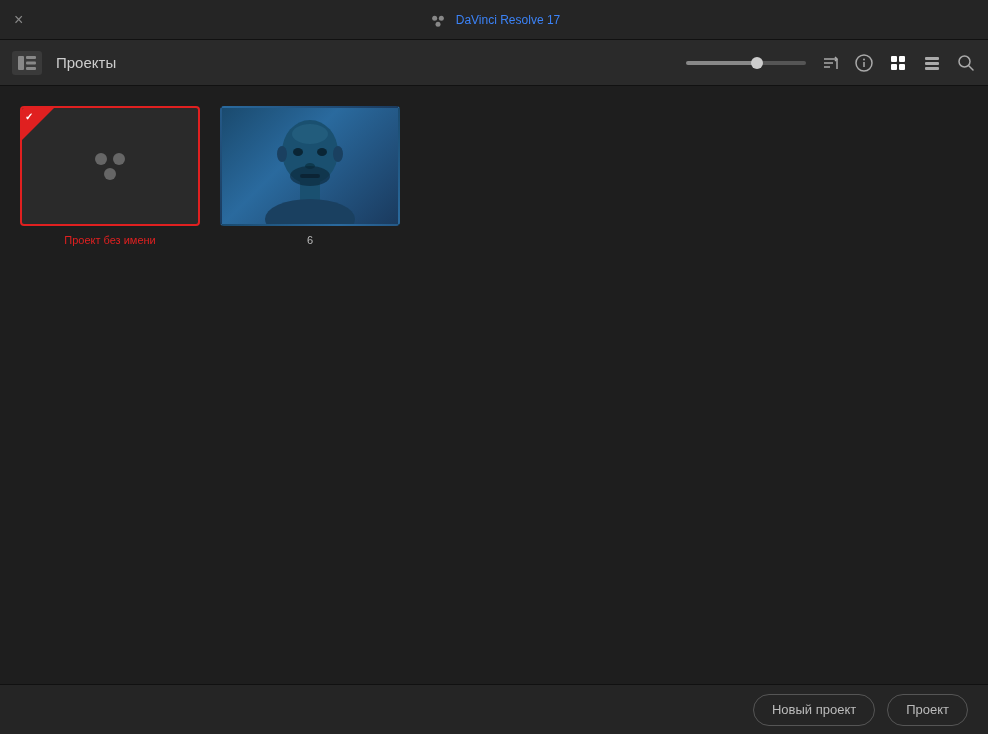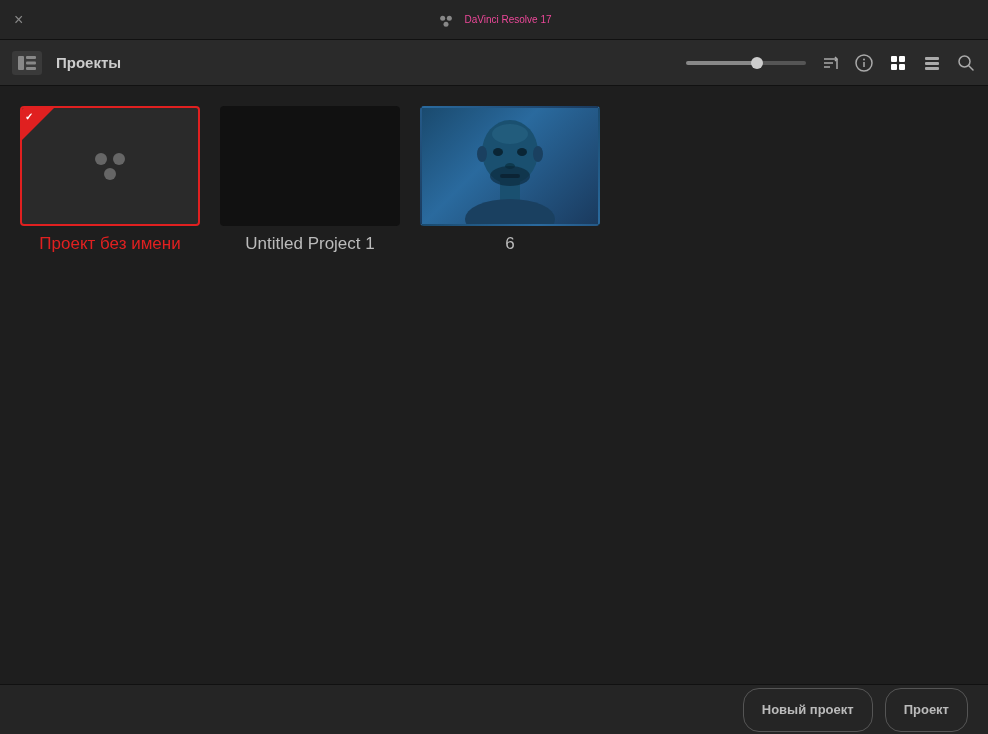--- a/index.html
+++ b/index.html
@@ -31,22 +31,22 @@
       transform: translateY(-50%);
       color: #888;
       font-size: 16px;
       cursor: pointer;
       line-height: 1;
     }
     #app-title {
       display: flex;
       align-items: center;
       gap: 8px;
-      color: #ec4899;
-      font-size: 10px;
+      color: #3b82f6;
+      font-size: 12px;
     }
     .davinci-logo {
       width: 20px;
       height: 20px;
     }
 
     
     #toolbar {
       width: 100%;
       height: 46px;
@@ -67,21 +67,21 @@
       justify-content: center;
       cursor: pointer;
     }
     #sidebar-icon-svg {
       width: 18px;
       height: 14px;
     }
     #projects-label {
       color: #ccc;
       font-size: 15px;
-      font-weight: 700;
+      font-weight: 400;
       margin-left: 4px;
       flex: 1;
     }
     #toolbar-right {
       display: flex;
       align-items: center;
       gap: 14px;
     }
     .slider-container {
       display: flex;
@@ -145,21 +145,21 @@
       justify-content: center;
       position: relative;
       overflow: hidden;
       border: 2px solid transparent;
     }
     .project-card.selected .project-thumbnail {
       border: 2px solid #e02020;
     }
     .project-card-label {
       margin-top: 8px;
-      font-size: 17px;
+      font-size: 11px;
       color: #bbb;
       text-align: center;
     }
     .project-card.selected .project-card-label {
       color: #e02020;
     }
 
     
     .red-corner {
       position: absolute;
@@ -233,32 +233,31 @@
       height: 50px;
       background: #252525;
       border-top: 1px solid #111;
       display: flex;
       align-items: center;
       justify-content: flex-end;
       padding: 0 20px;
       gap: 12px;
     }
     .bottom-btn {
-      height: 44px;
+      height: 32px;
       padding: 0 18px;
       background: transparent;
       border: 1px solid #555;
       border-radius: 16px;
       color: #bbb;
       font-size: 13px;
       cursor: pointer;
       display: flex;
       align-items: center;
       white-space: nowrap;
-      font-weight: bold;
     }
   </style>
 </head>
 <body>
 
 <div id="title-bar">
   <span id="close-btn">×</span>
   <div id="app-title">
 
     <svg class="davinci-logo" viewBox="0 0 24 24" fill="none">
@@ -340,25 +339,20 @@
         <div class="logo-dot-row">
           <div class="logo-dot"></div>
           <div class="logo-dot"></div>
         </div>
         <div class="logo-dot-bottom"></div>
       </div>
     </div>
     <span class="project-card-label">Проект без имени</span>
   </div>
 
-  <div class="project-card">
-    <div class="project-thumbnail thumbnail-dark">
-    </div>
-    <span class="project-card-label">Untitled Project 1</span>
-  </div>
 
   <div class="project-card">
     <div class="project-thumbnail thumbnail-face">
 
       <svg class="face-silhouette" viewBox="0 0 90 110" fill="none">
 
         <ellipse cx="45" cy="38" rx="28" ry="32" fill="#1a5070"></ellipse>
 
         <rect x="35" y="68" width="20" height="20" fill="#1a5070"></rect>
 

